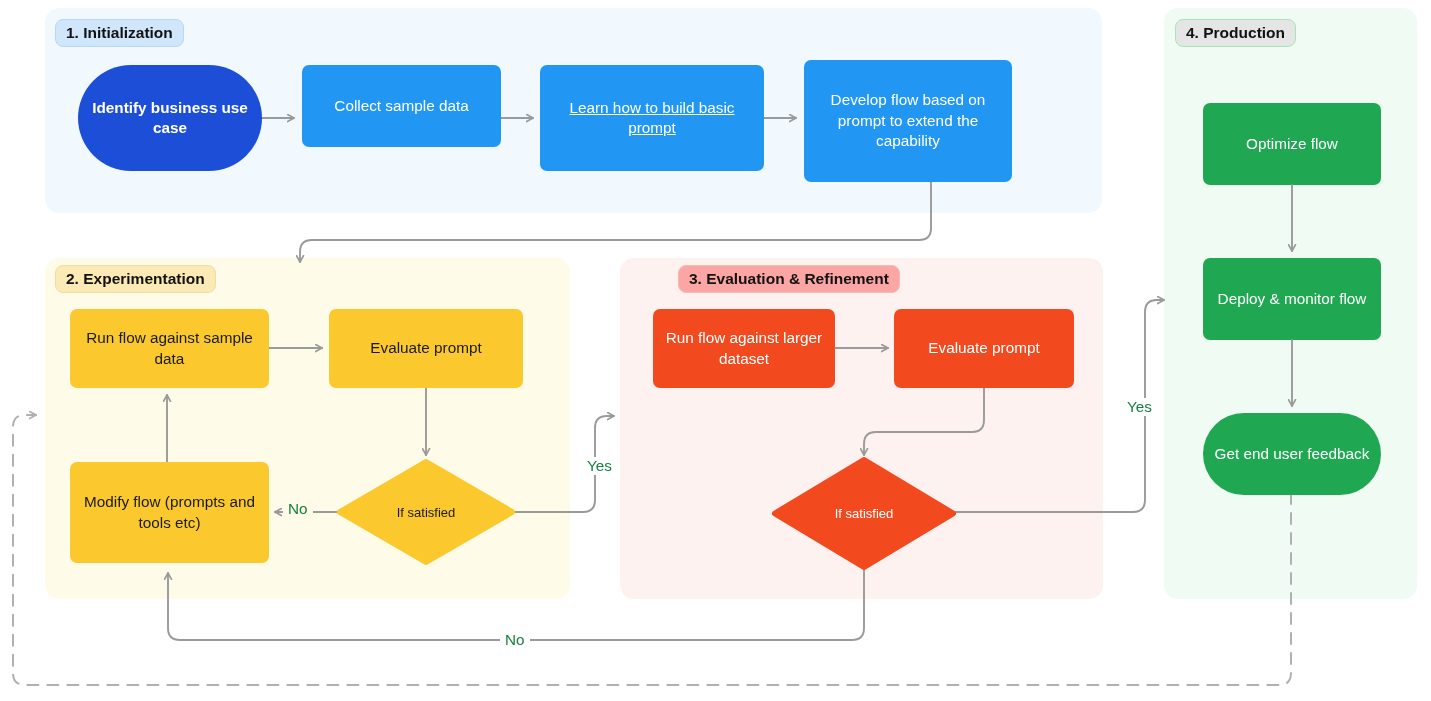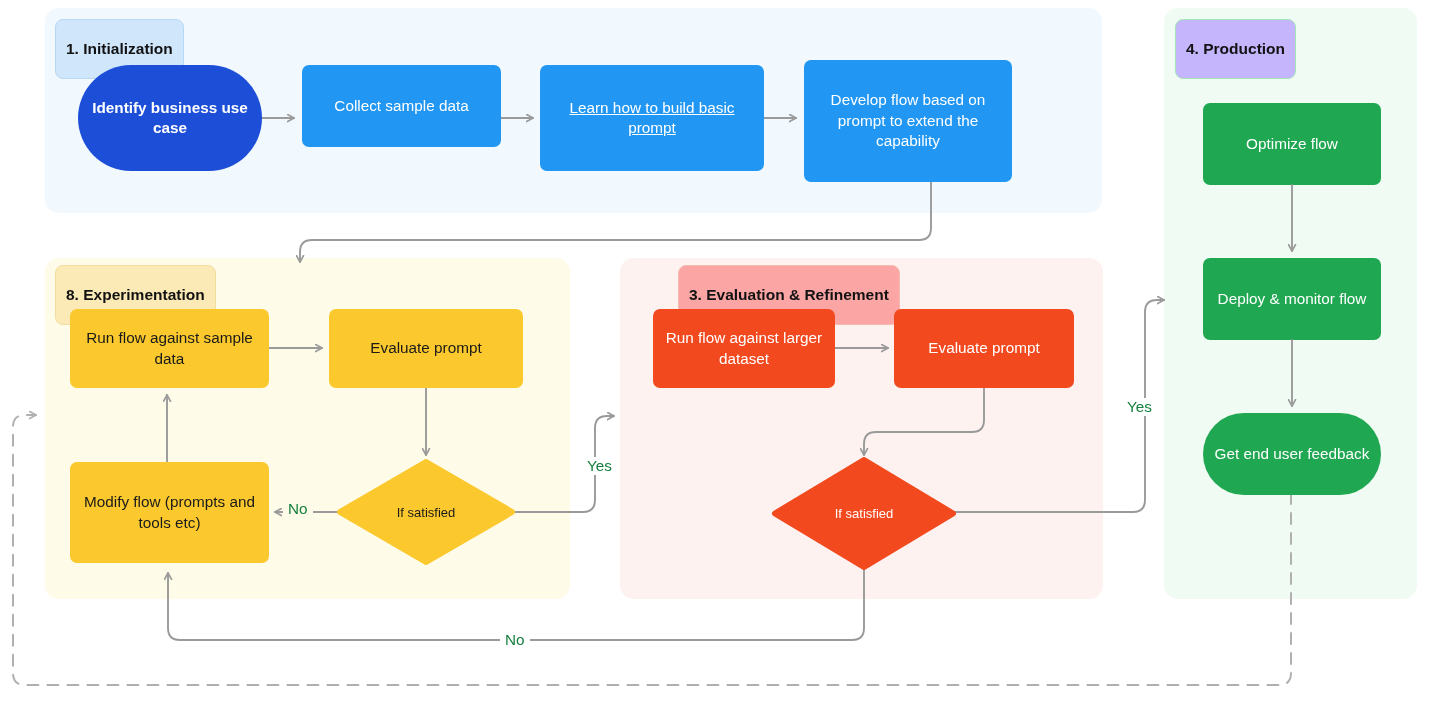--- a/index.html
+++ b/index.html
@@ -3,21 +3,21 @@
 <meta charset="utf-8">
 <style>
   html,body{margin:0;padding:0;background:#ffffff;}
   body{width:1431px;height:701px;overflow:hidden;
        font-family:"Liberation Sans","DejaVu Sans",sans-serif;}
   #stage{position:relative;width:1431px;height:701px;}
 
   
   .panel{position:absolute;border-radius:14px;}
   .panel-label{position:absolute;display:flex;align-items:center;
-    height:26px;padding:16px 10px;border-radius:8px;
+    height:26px;padding:0 10px;border-radius:8px;
     font-size:15.5px;font-weight:700;color:#121212;white-space:nowrap;}
 
   
   .node{position:absolute;display:flex;align-items:center;justify-content:center;
         text-align:center;line-height:1.33;font-size:15.3px;color:#ffffff;
         border-radius:7px;box-sizing:border-box;padding:4px 8px;}
   .node.pill{border-radius:60px;}
   .node.dark-text{color:#1a1a1a;}
 
   
@@ -38,26 +38,26 @@
 
   <div class="panel" style="left:45px;top:8px;width:1057px;height:205px;background:#f1f9fe;"></div>
   <div class="panel" style="left:45px;top:258px;width:525px;height:341px;background:#fffbe9;"></div>
   <div class="panel" style="left:620px;top:258px;width:483px;height:341px;background:#fdf2f0;"></div>
   <div class="panel" style="left:1164px;top:8px;width:253px;height:591px;background:#f0fbf3;"></div>
 
   <div class="panel-label" style="left:55px;top:19px;background:#cfe6fb;border:1px solid #b6d8f4;">
     <span>1. Initialization</span>
   </div>
   <div class="panel-label" style="left:55px;top:265px;background:#fbeab6;border:1px solid #f2dd9f;">
-    <span>8. Experimentation</span>
+    <span>2. Experimentation</span>
   </div>
   <div class="panel-label" style="left:630px;top:265px;background:#fca5a5;border:1px solid #f5bdb2;margin-left:48px;">
     <span>3. Evaluation &amp; Refinement</span>
   </div>
-  <div class="panel-label" style="left:1175px;top:19px;background:#c4b5fd;border:1px solid #a5e6b7;">
+  <div class="panel-label" style="left:1175px;top:19px;background:#e5e5e5;border:1px solid #a5e6b7;">
     <span>4. Production</span>
   </div>
 
   <svg class="edges" viewBox="0 0 1431 701">
     <defs>
       <marker id="ah" markerWidth="9" markerHeight="9" refX="7.4" refY="4.5" orient="auto" markerUnits="userSpaceOnUse">
         <path d="M1,1 L7.5,4.5 L1,8" fill="none" stroke="#9a9a9a" stroke-width="1.7" stroke-linecap="round" stroke-linejoin="round"></path>
       </marker>
       <marker id="ahd" markerWidth="9" markerHeight="9" refX="7.4" refY="4.5" orient="auto" markerUnits="userSpaceOnUse">
         <path d="M1,1 L7.5,4.5 L1,8" fill="none" stroke="#b0b0b0" stroke-width="1.7" stroke-linecap="round" stroke-linejoin="round"></path>

